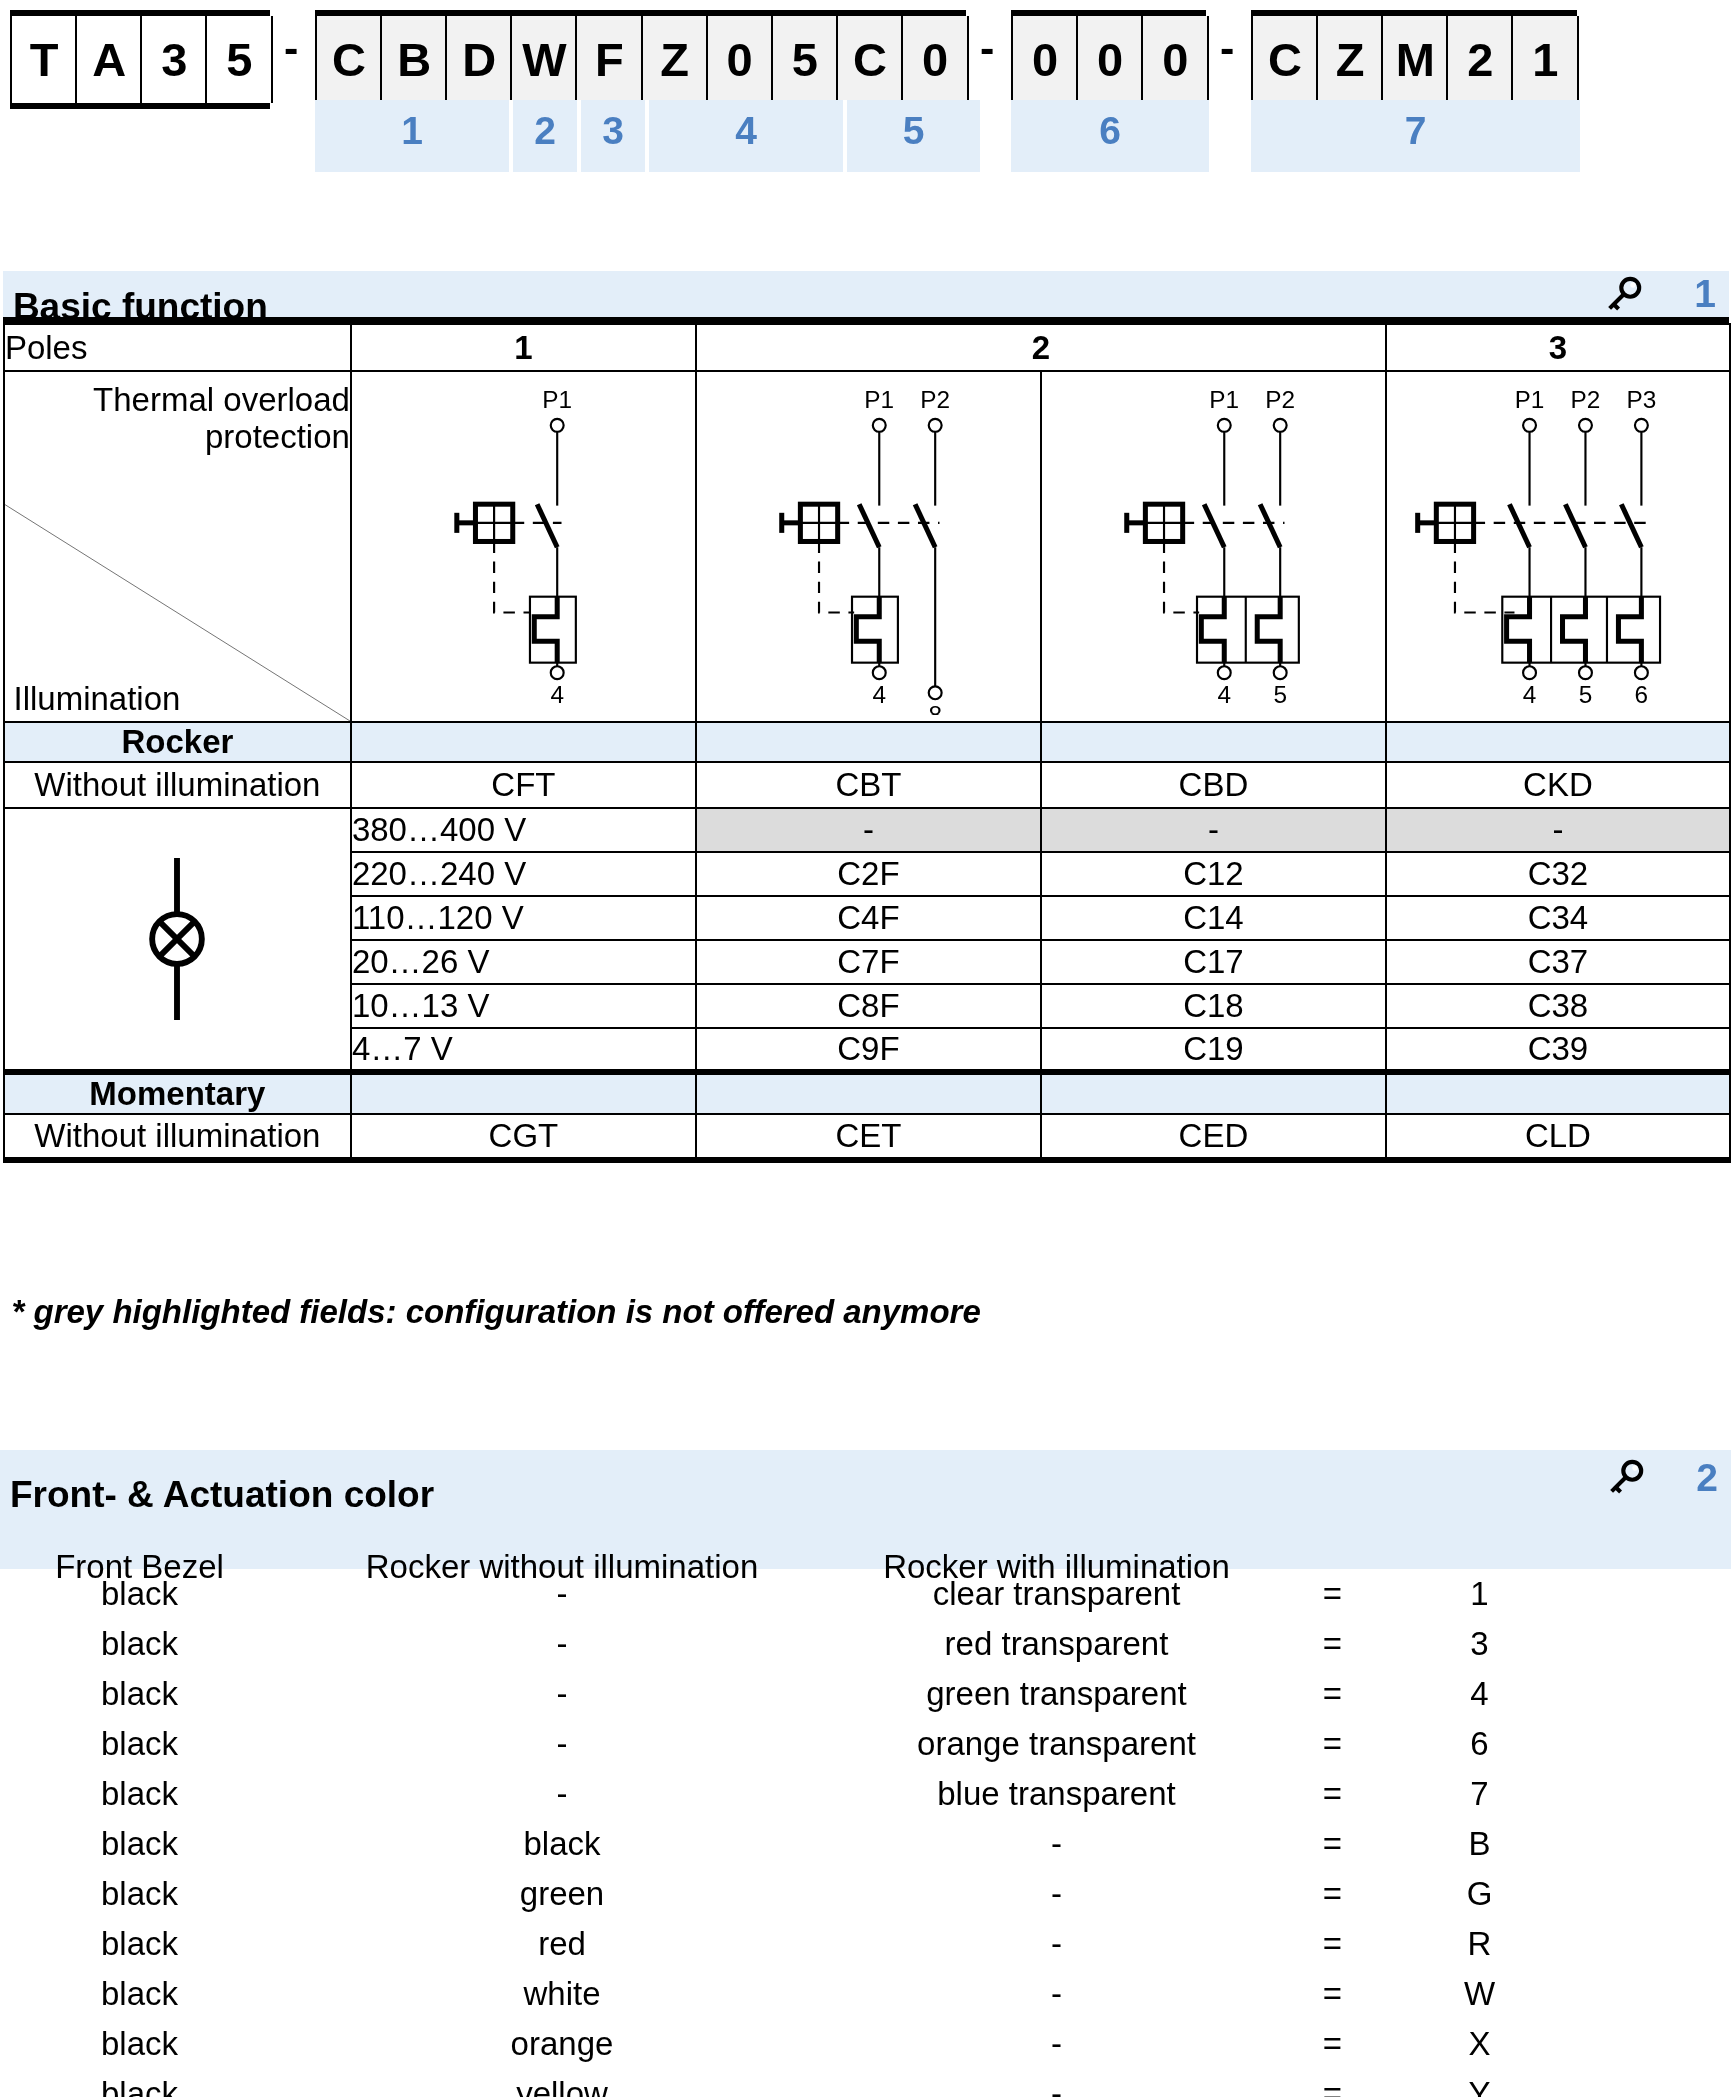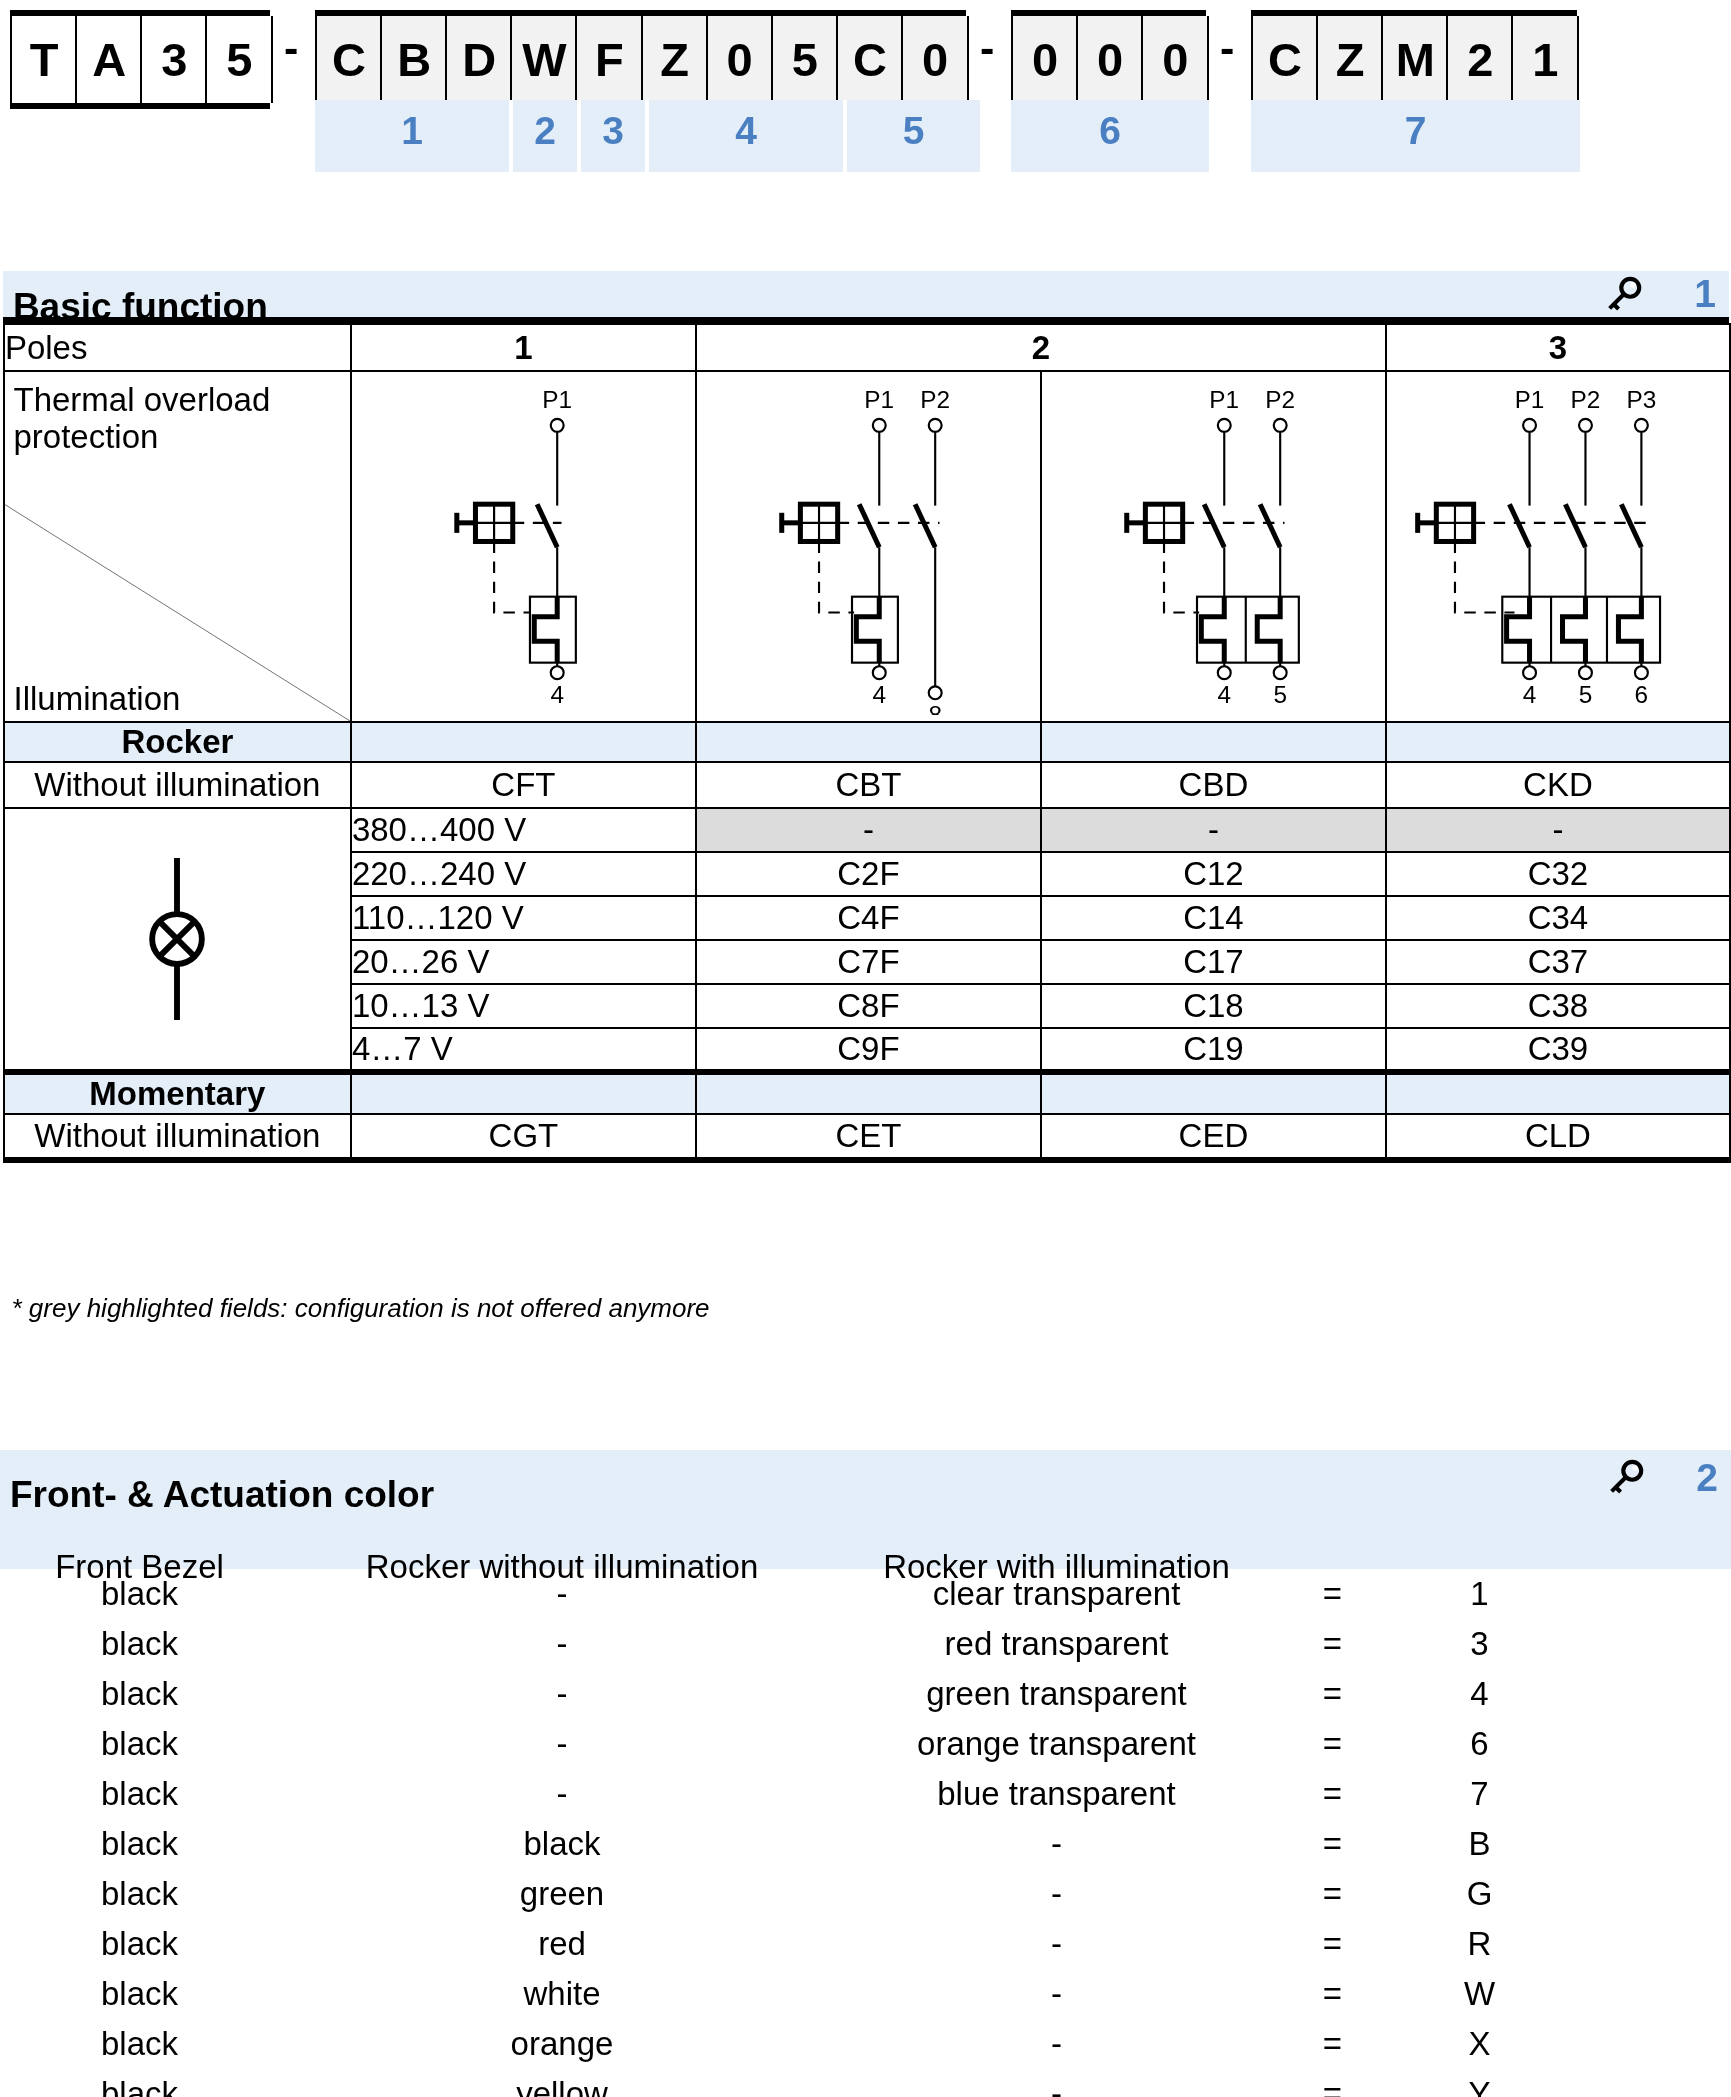--- a/index.html
+++ b/index.html
@@ -139,42 +139,43 @@
   .row-diag td { height: 351px; vertical-align: top; }
   .row-band td { height: 40px; }
   .row-code td { height: 46px; font-size: 36px; }
   .row-volt td { height: 44px; font-size: 33px; }
 
   
   .diag-cell { position: relative; }
   .diag-top {
     position: absolute; left: 8.6px; top: 10px;
     font-size: 33px; line-height: 1.12;
-    text-align: left;
+    text-align: right;
   }
   .diag-bot {
     position: absolute; left: 8.6px; bottom: 5.7px;
     font-size: 33px; line-height: 1;
   }
   .diag-line { position: absolute; left: 0; top: 0; width: 100%; height: 100%; }
 
   .diagram-cell { position: relative; }
   .diagram-cell svg { display: block; margin: 0 auto; }
 
   
   .volt-lamp-cell { width: 140px; position: relative; }
   .volt-name-cell { width: 205px; padding-left: 7.2px; font-size: 33px; margin-top: 12px; }
   .lamp-wrap { position: absolute; left: 0; top: 0; width: 100%; height: 100%; }
   .lamp-wrap svg { position: absolute; left: 50%; top: 50%; transform: translate(-50%,-50%); }
 
   #footnote {
     position: absolute;
     left: 11.5px; top: 1293px;
-    font-size: 26px;
+    font-size: 33px;
     font-style: italic;
+    font-weight: bold;
   }
 
   
   #sec2 {
     position: absolute;
     left: 0; top: 1450px;
     width: 1731px;
   }
   #sec2-band {
     position: relative;

